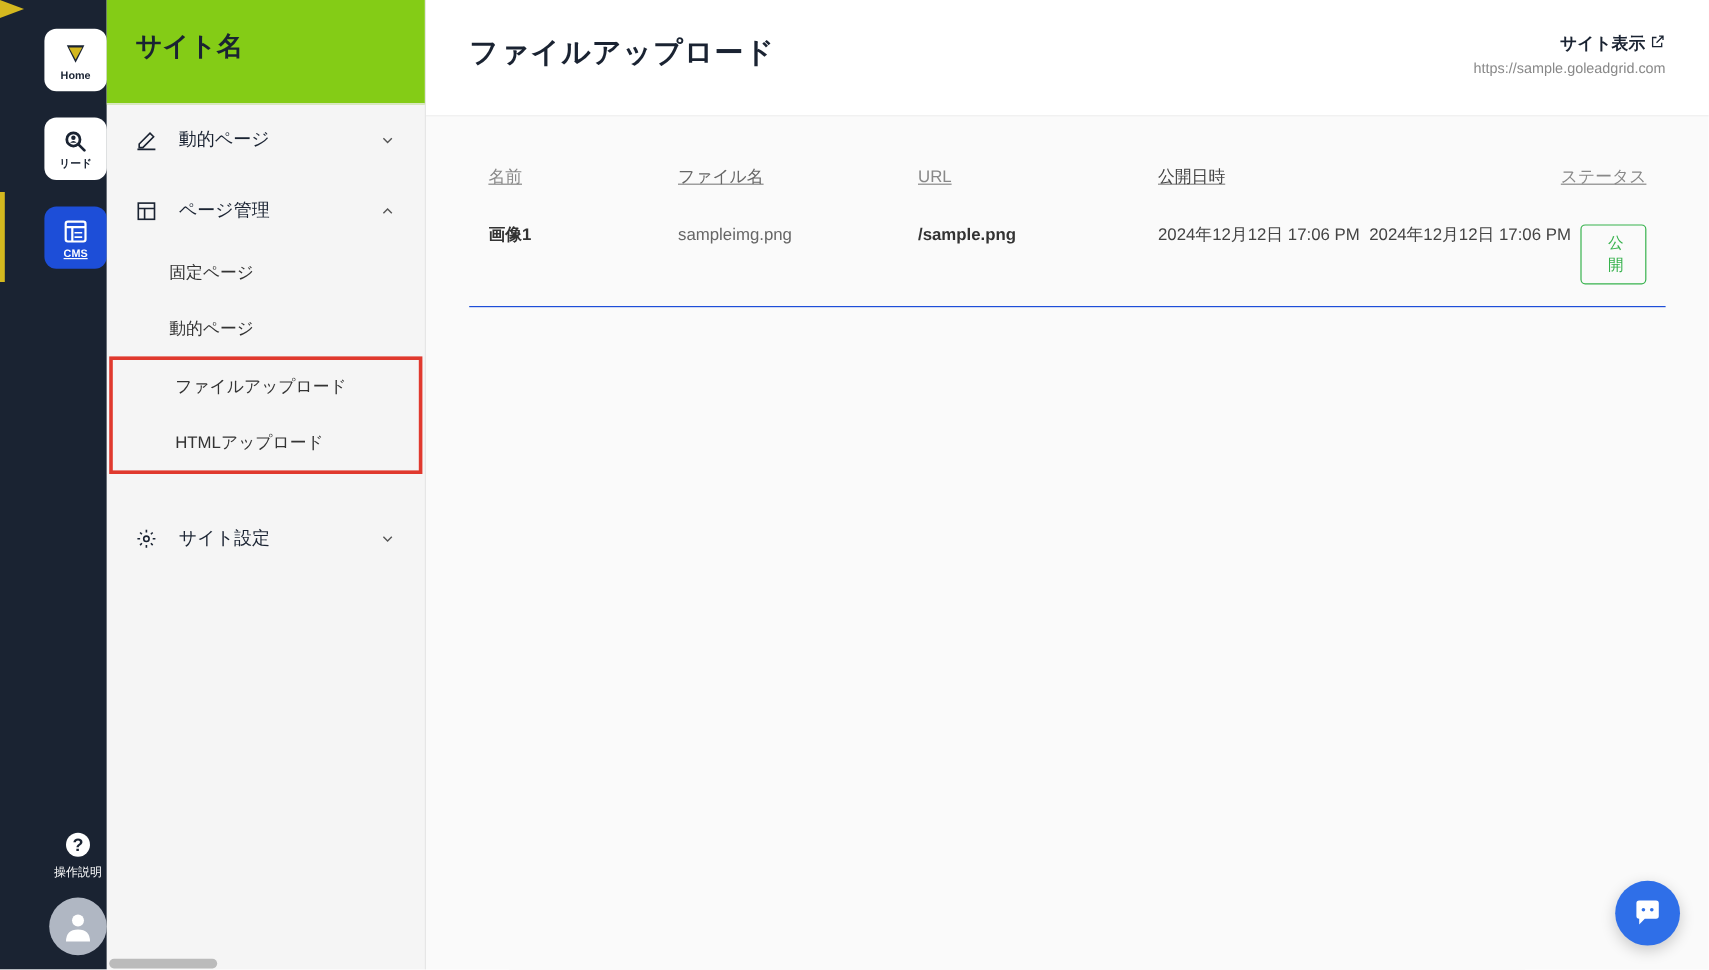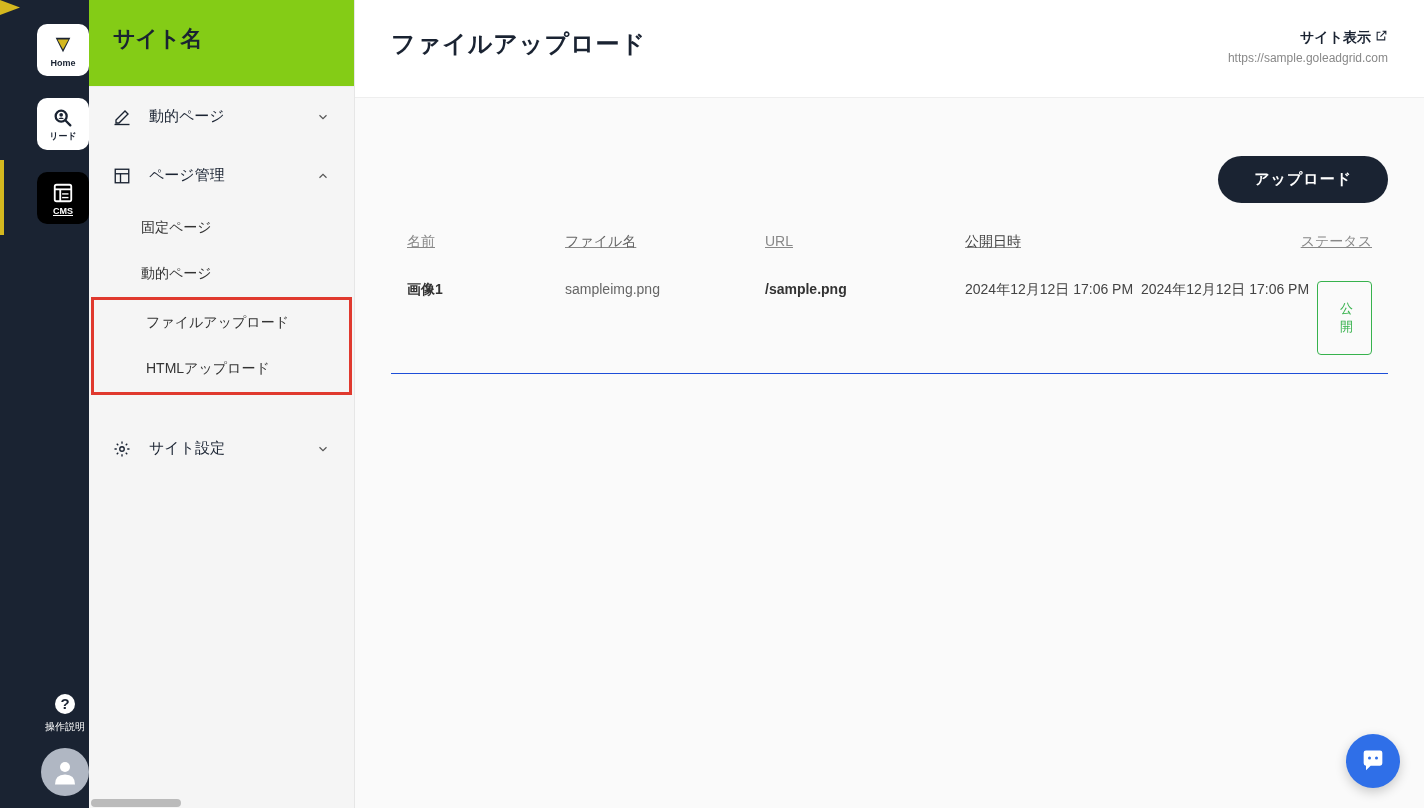--- a/index.html
+++ b/index.html
@@ -38,21 +38,21 @@
       flex-direction: column;
       align-items: center;
       justify-content: center;
       margin-bottom: 22px;
       cursor: pointer;
       color: #1a2332;
       font-size: 9px;
       font-weight: 600;
     }
     .rail-item.active {
-      background: #000000;
+      background: #1d4ed8;
       color: #fff;
       text-decoration: underline;
     }
     .rail-item .icon-wrap {
       width: 25px; height: 25px;
       display: flex; align-items: center; justify-content: center;
     }
 
     .rail-bottom {
       margin-top: auto;
@@ -231,21 +231,21 @@
     .c3 { width: 200px; font-weight: 700;}
     .c4 { width: 176px; color: #444; font-weight: 400;}
     .c5 { width: 176px; color: #444; font-weight: 400;}
     .c6 { flex: 1; text-align: right; font-weight: 400;}
     .thead .c1, .thead .c3 { font-weight: 400; }
     .status-pill {
       display: inline-block;
       border: 1px solid #37b24d;
       color: #37b24d;
       border-radius: 4px;
-      padding: 18px 18px;
+      padding: 6px 18px;
       font-size: 13px;
     }
 
     
     .chat-btn {
       position: absolute;
       right: 24px;
       bottom: 20px;
       width: 54px; height: 54px;
       border-radius: 50%;
@@ -390,23 +390,20 @@
         <svg viewBox="0 0 24 24" width="13" height="13">
             <path d="M14 4 L20 4 L20 10 M20 4 L10 14" fill="none" stroke="#1a2332" stroke-width="2"></path>
             <path d="M18 14 L18 20 L4 20 L4 6 L10 6" fill="none" stroke="#1a2332" stroke-width="2"></path>
           </svg>
       </span>
       <div class="site-link-url">https://sample.goleadgrid.com</div>
     </div>
   </div>
 
   <div class="main-body">
-    <div class="toolbar">
-      <button class="upload-btn">アップロード</button>
-    </div>
 
     <div class="table">
       <div class="thead">
         <div class="c1">名前</div>
         <div class="c2">ファイル名</div>
         <div class="c3">URL</div>
         <div class="c5">公開日時</div>
         <div class="c6">ステータス</div>
       </div>
       <div class="trow">

